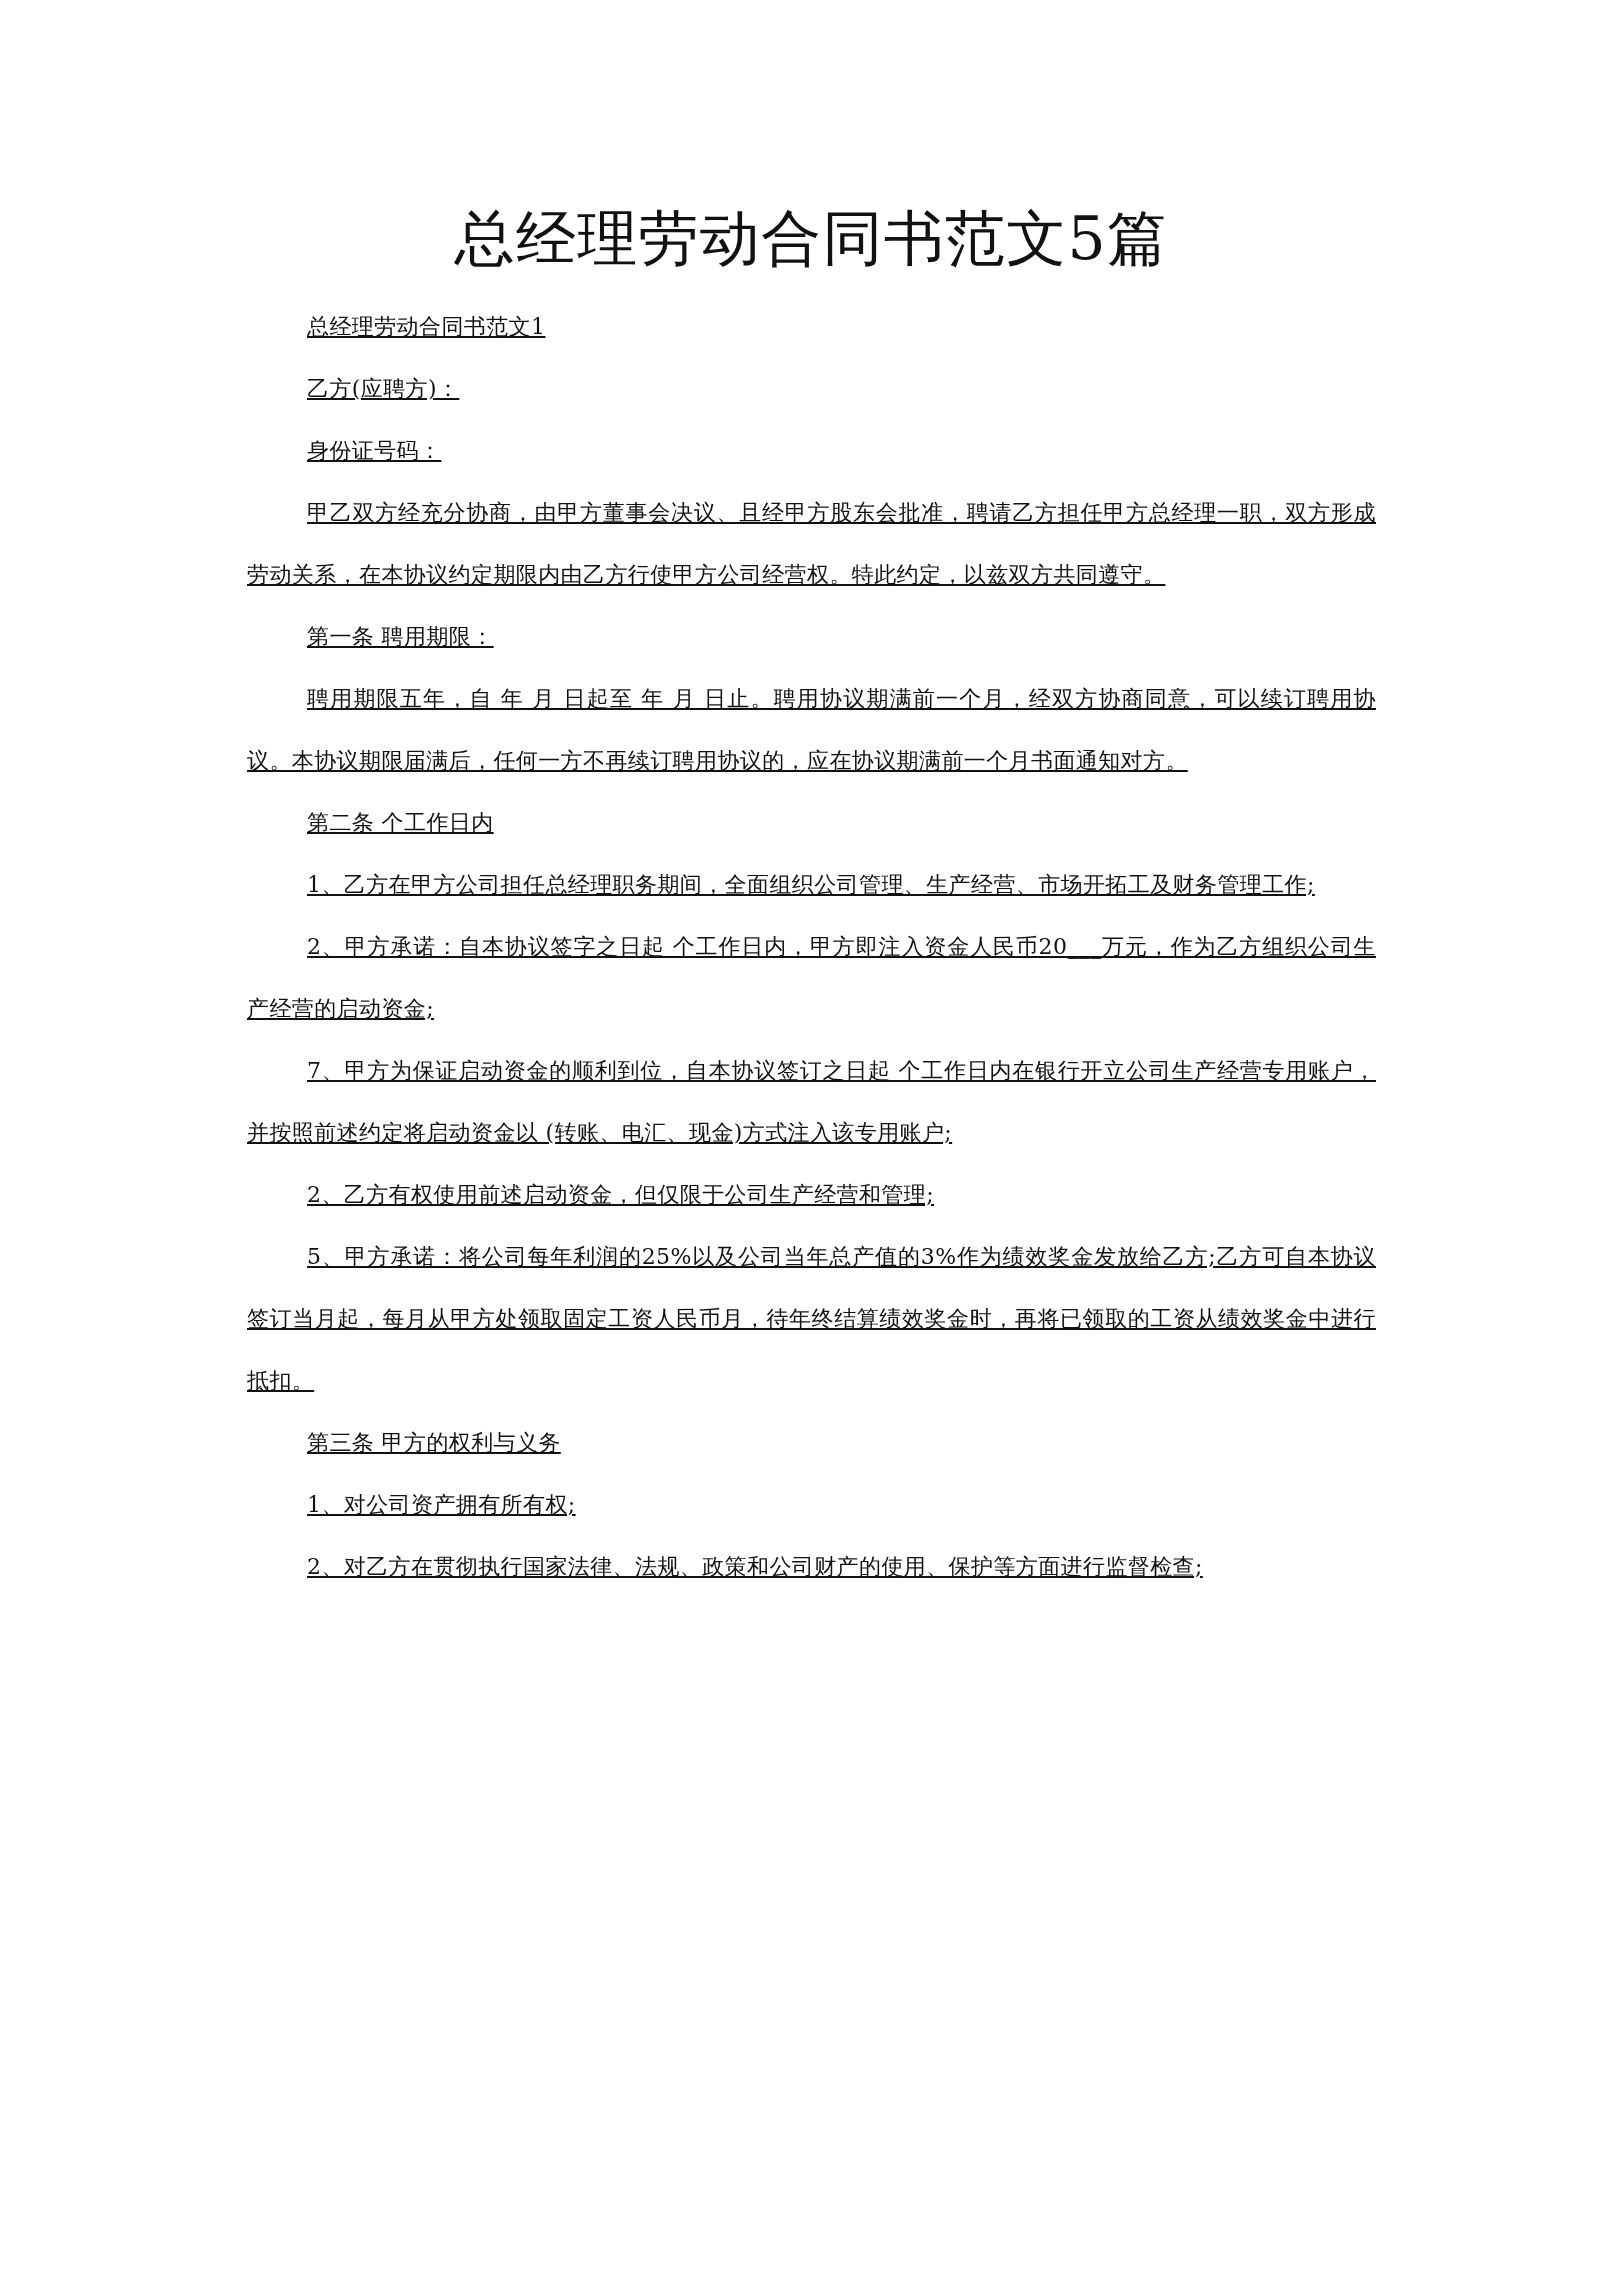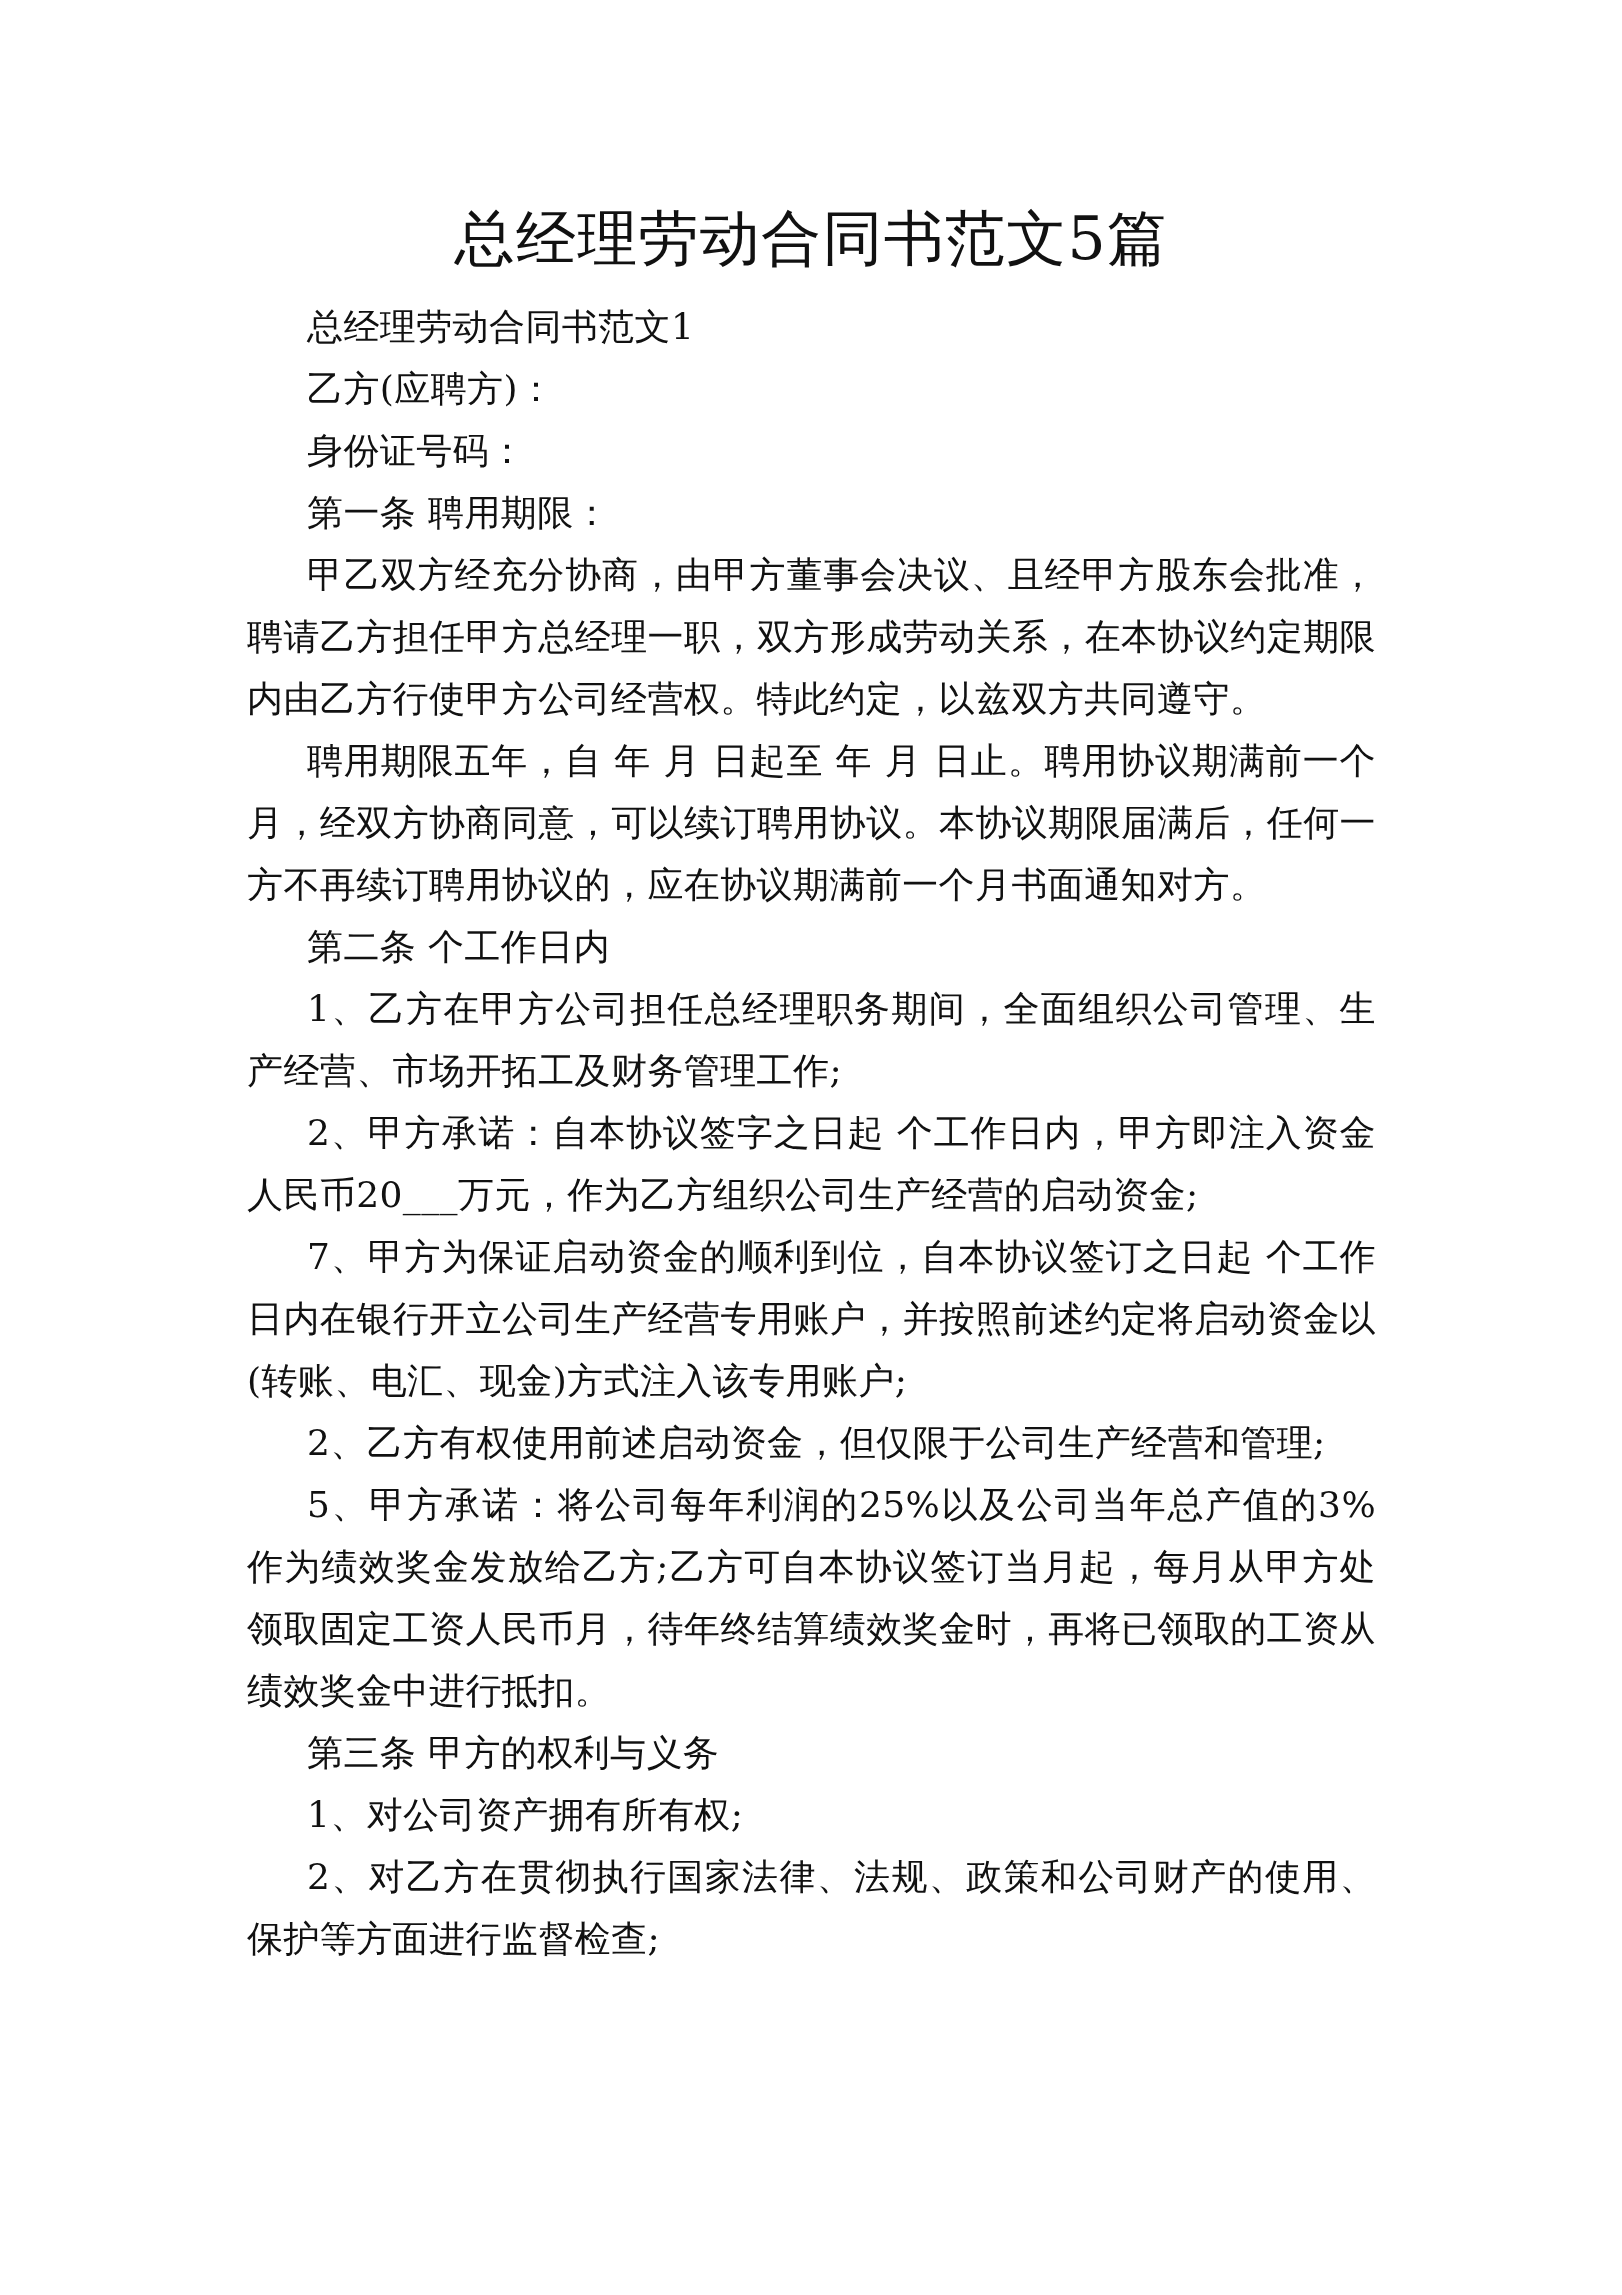--- a/index.html
+++ b/index.html
@@ -33,23 +33,24 @@
       line-height: 85px;
       letter-spacing: 1.3px;
       font-weight: normal;
       margin: 0;
     }
     .body-text {
       position: absolute;
       left: 247px;
       width: 1129px;
       top: 296px;
-      font-size: 36px;
+      font-size: 22px;
       line-height: 62px;
       letter-spacing: 0.4px;
+      text-decoration: underline;
     }
     .para {
       margin: 0;
       text-indent: 60px;
       text-align: justify;
       text-align-last: left;
     }
     .para.no-justify {
       text-align: left;
     }
@@ -57,22 +58,22 @@
 </head>
 <body>
 
 <div class="page">
   <h1 class="title">总经理劳动合同书范文5篇</h1>
 
   <div class="body-text">
     <p class="para no-justify">总经理劳动合同书范文1</p>
     <p class="para no-justify">乙方(应聘方)：</p>
     <p class="para no-justify">身份证号码：</p>
+    <p class="para">甲乙双方经充分协商，由甲方董事会决议、且经甲方股东会批准，聘请乙方担任甲方总经理一职，双方形成劳动关系，在本协议约定期限内由乙方行使甲方公司经营权。特此约定，以兹双方共同遵守。</p>
     <p class="para no-justify">第一条 聘用期限：</p>
-    <p class="para">甲乙双方经充分协商，由甲方董事会决议、且经甲方股东会批准，聘请乙方担任甲方总经理一职，双方形成劳动关系，在本协议约定期限内由乙方行使甲方公司经营权。特此约定，以兹双方共同遵守。</p>
     <p class="para">聘用期限五年，自 年 月 日起至 年 月 日止。聘用协议期满前一个月，经双方协商同意，可以续订聘用协议。本协议期限届满后，任何一方不再续订聘用协议的，应在协议期满前一个月书面通知对方。</p>
     <p class="para no-justify">第二条 个工作日内</p>
     <p class="para">1、乙方在甲方公司担任总经理职务期间，全面组织公司管理、生产经营、市场开拓工及财务管理工作;</p>
     <p class="para">2、甲方承诺：自本协议签字之日起 个工作日内，甲方即注入资金人民币20___万元，作为乙方组织公司生产经营的启动资金;</p>
     <p class="para">7、甲方为保证启动资金的顺利到位，自本协议签订之日起 个工作日内在银行开立公司生产经营专用账户，并按照前述约定将启动资金以 (转账、电汇、现金)方式注入该专用账户;</p>
     <p class="para">2、乙方有权使用前述启动资金，但仅限于公司生产经营和管理;</p>
     <p class="para">5、甲方承诺：将公司每年利润的25%以及公司当年总产值的3%作为绩效奖金发放给乙方;乙方可自本协议签订当月起，每月从甲方处领取固定工资人民币月，待年终结算绩效奖金时，再将已领取的工资从绩效奖金中进行抵扣。</p>
     <p class="para no-justify">第三条 甲方的权利与义务</p>
     <p class="para">1、对公司资产拥有所有权;</p>
     <p class="para">2、对乙方在贯彻执行国家法律、法规、政策和公司财产的使用、保护等方面进行监督检查;</p>

